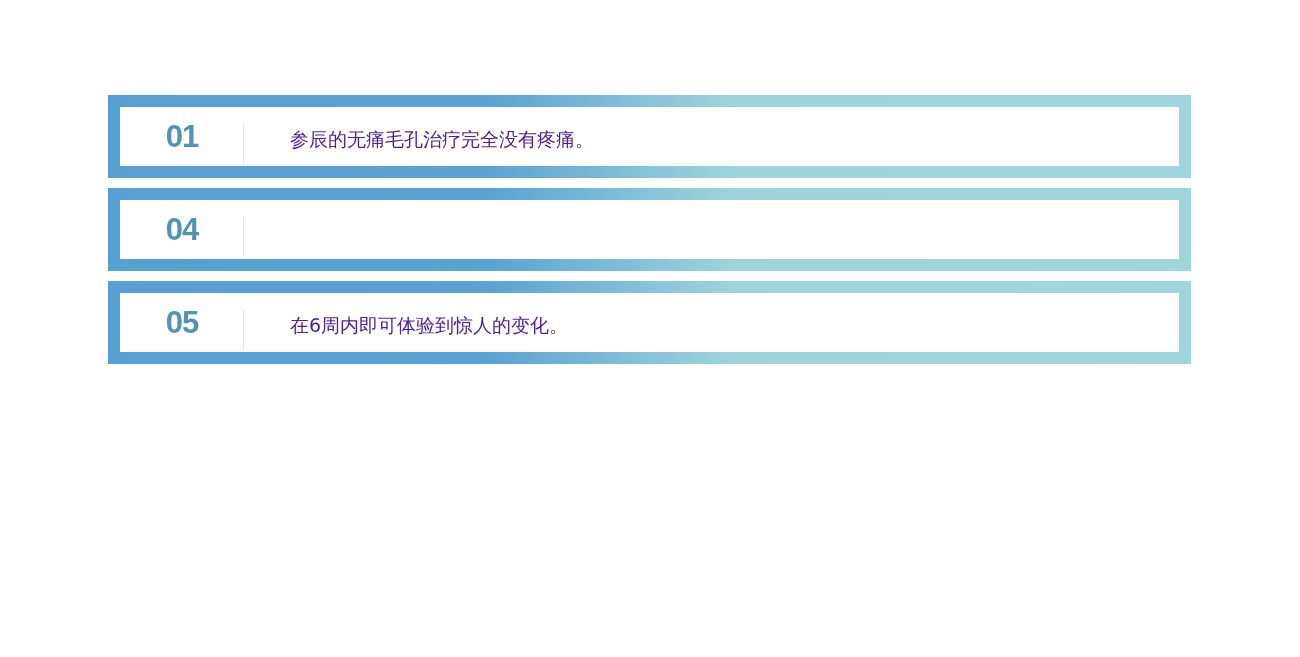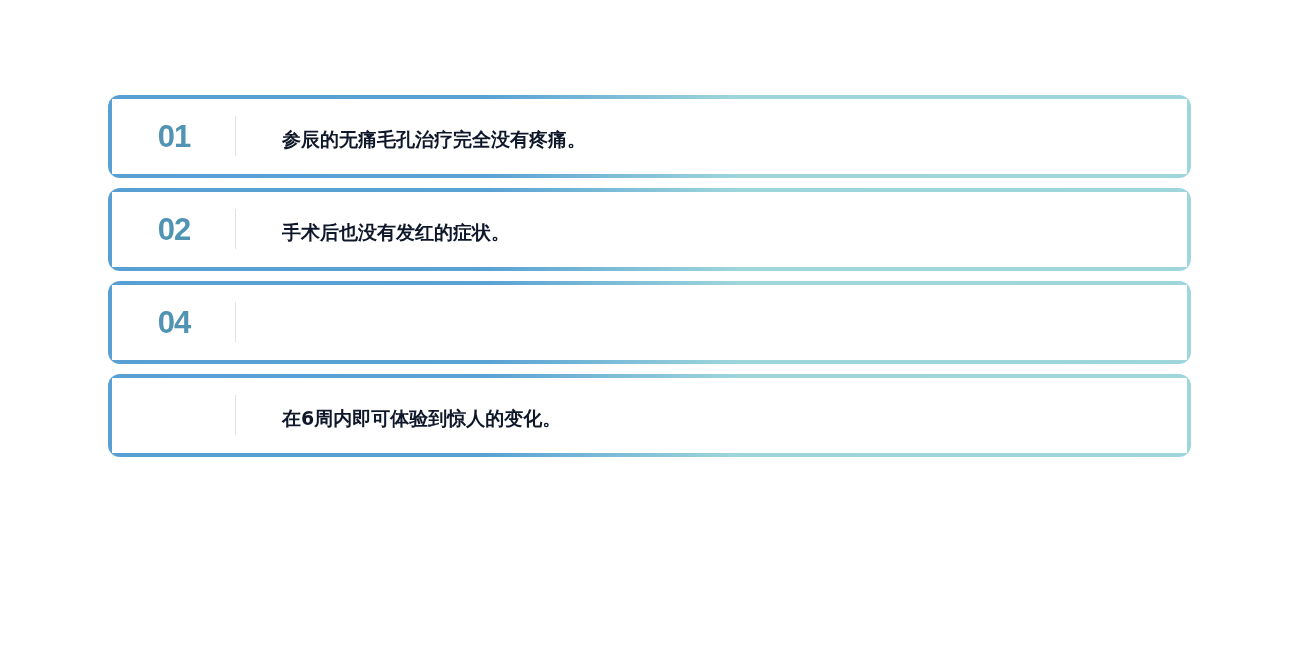--- a/index.html
+++ b/index.html
@@ -1,53 +1,47 @@
 <!DOCTYPE html>
 <html><head>
   <meta charset="utf-8">
   <style>
     html, body { margin: 0; padding: 0; background: #ffffff; }
     body { width: 1300px; height: 657px; position: relative; overflow: hidden;
       font-family: "DejaVu Sans", "Liberation Sans", sans-serif; }
     .list { position: absolute; left: 108px; top: 95px; width: 1083px; }
     .item { position: relative; height: 83px; margin-bottom: 10px; box-sizing: border-box;
-      padding: 4px;
-      background: linear-gradient(90deg, #58a0d3 0%, #5aa2d4 35%, #9dd5db 58%, #9fd6dc 100%); border-radius: 12px; }
+      padding: 12px;
+      background: linear-gradient(90deg, #58a0d3 0%, #5aa2d4 35%, #9dd5db 58%, #9fd6dc 100%); }
     .item-inner { background: #fff; width: 100%; height: 100%; position: relative; }
     .num { position: absolute; left: 0; width: 124px; top: 0; height: 100%;
       display: flex; align-items: center; justify-content: center;
       font-family: "Liberation Sans", sans-serif; font-weight: bold; font-size: 31px;
       color: #5093b2; letter-spacing: -1px; padding-top: 0px; }
     .divider { position: absolute; left: 123px; top: 17px; width: 1px; height: 40px; background: #e2e2e2; }
     .text { position: absolute; left: 170px; top: 0; height: 100%; display: flex; align-items: center;
-      font-size: 19px; font-weight: bold; color: #0f172a; padding-top: 3px; }
+      font-size: 19px; font-weight: normal; color: #4c1d95; padding-top: 3px; }
   </style>
 </head>
 <body>
 
 <div class="list">
   <div class="item">
     <div class="item-inner">
       <div class="num">01</div>
       <div class="divider"></div>
       <div class="text">参辰的无痛毛孔治疗完全没有疼痛。</div>
     </div>
   </div>
   <div class="item">
     <div class="item-inner">
-      <div class="num">02</div>
-      <div class="divider"></div>
-      <div class="text">手术后也没有发红的症状。</div>
-    </div>
-  </div>
-  <div class="item">
-    <div class="item-inner">
       <div class="num">04</div>
       <div class="divider"></div>
     </div>
   </div>
   <div class="item">
     <div class="item-inner">
+      <div class="num">05</div>
       <div class="divider"></div>
       <div class="text">在6周内即可体验到惊人的变化。</div>
     </div>
   </div>
 </div>
 
 </body></html>

